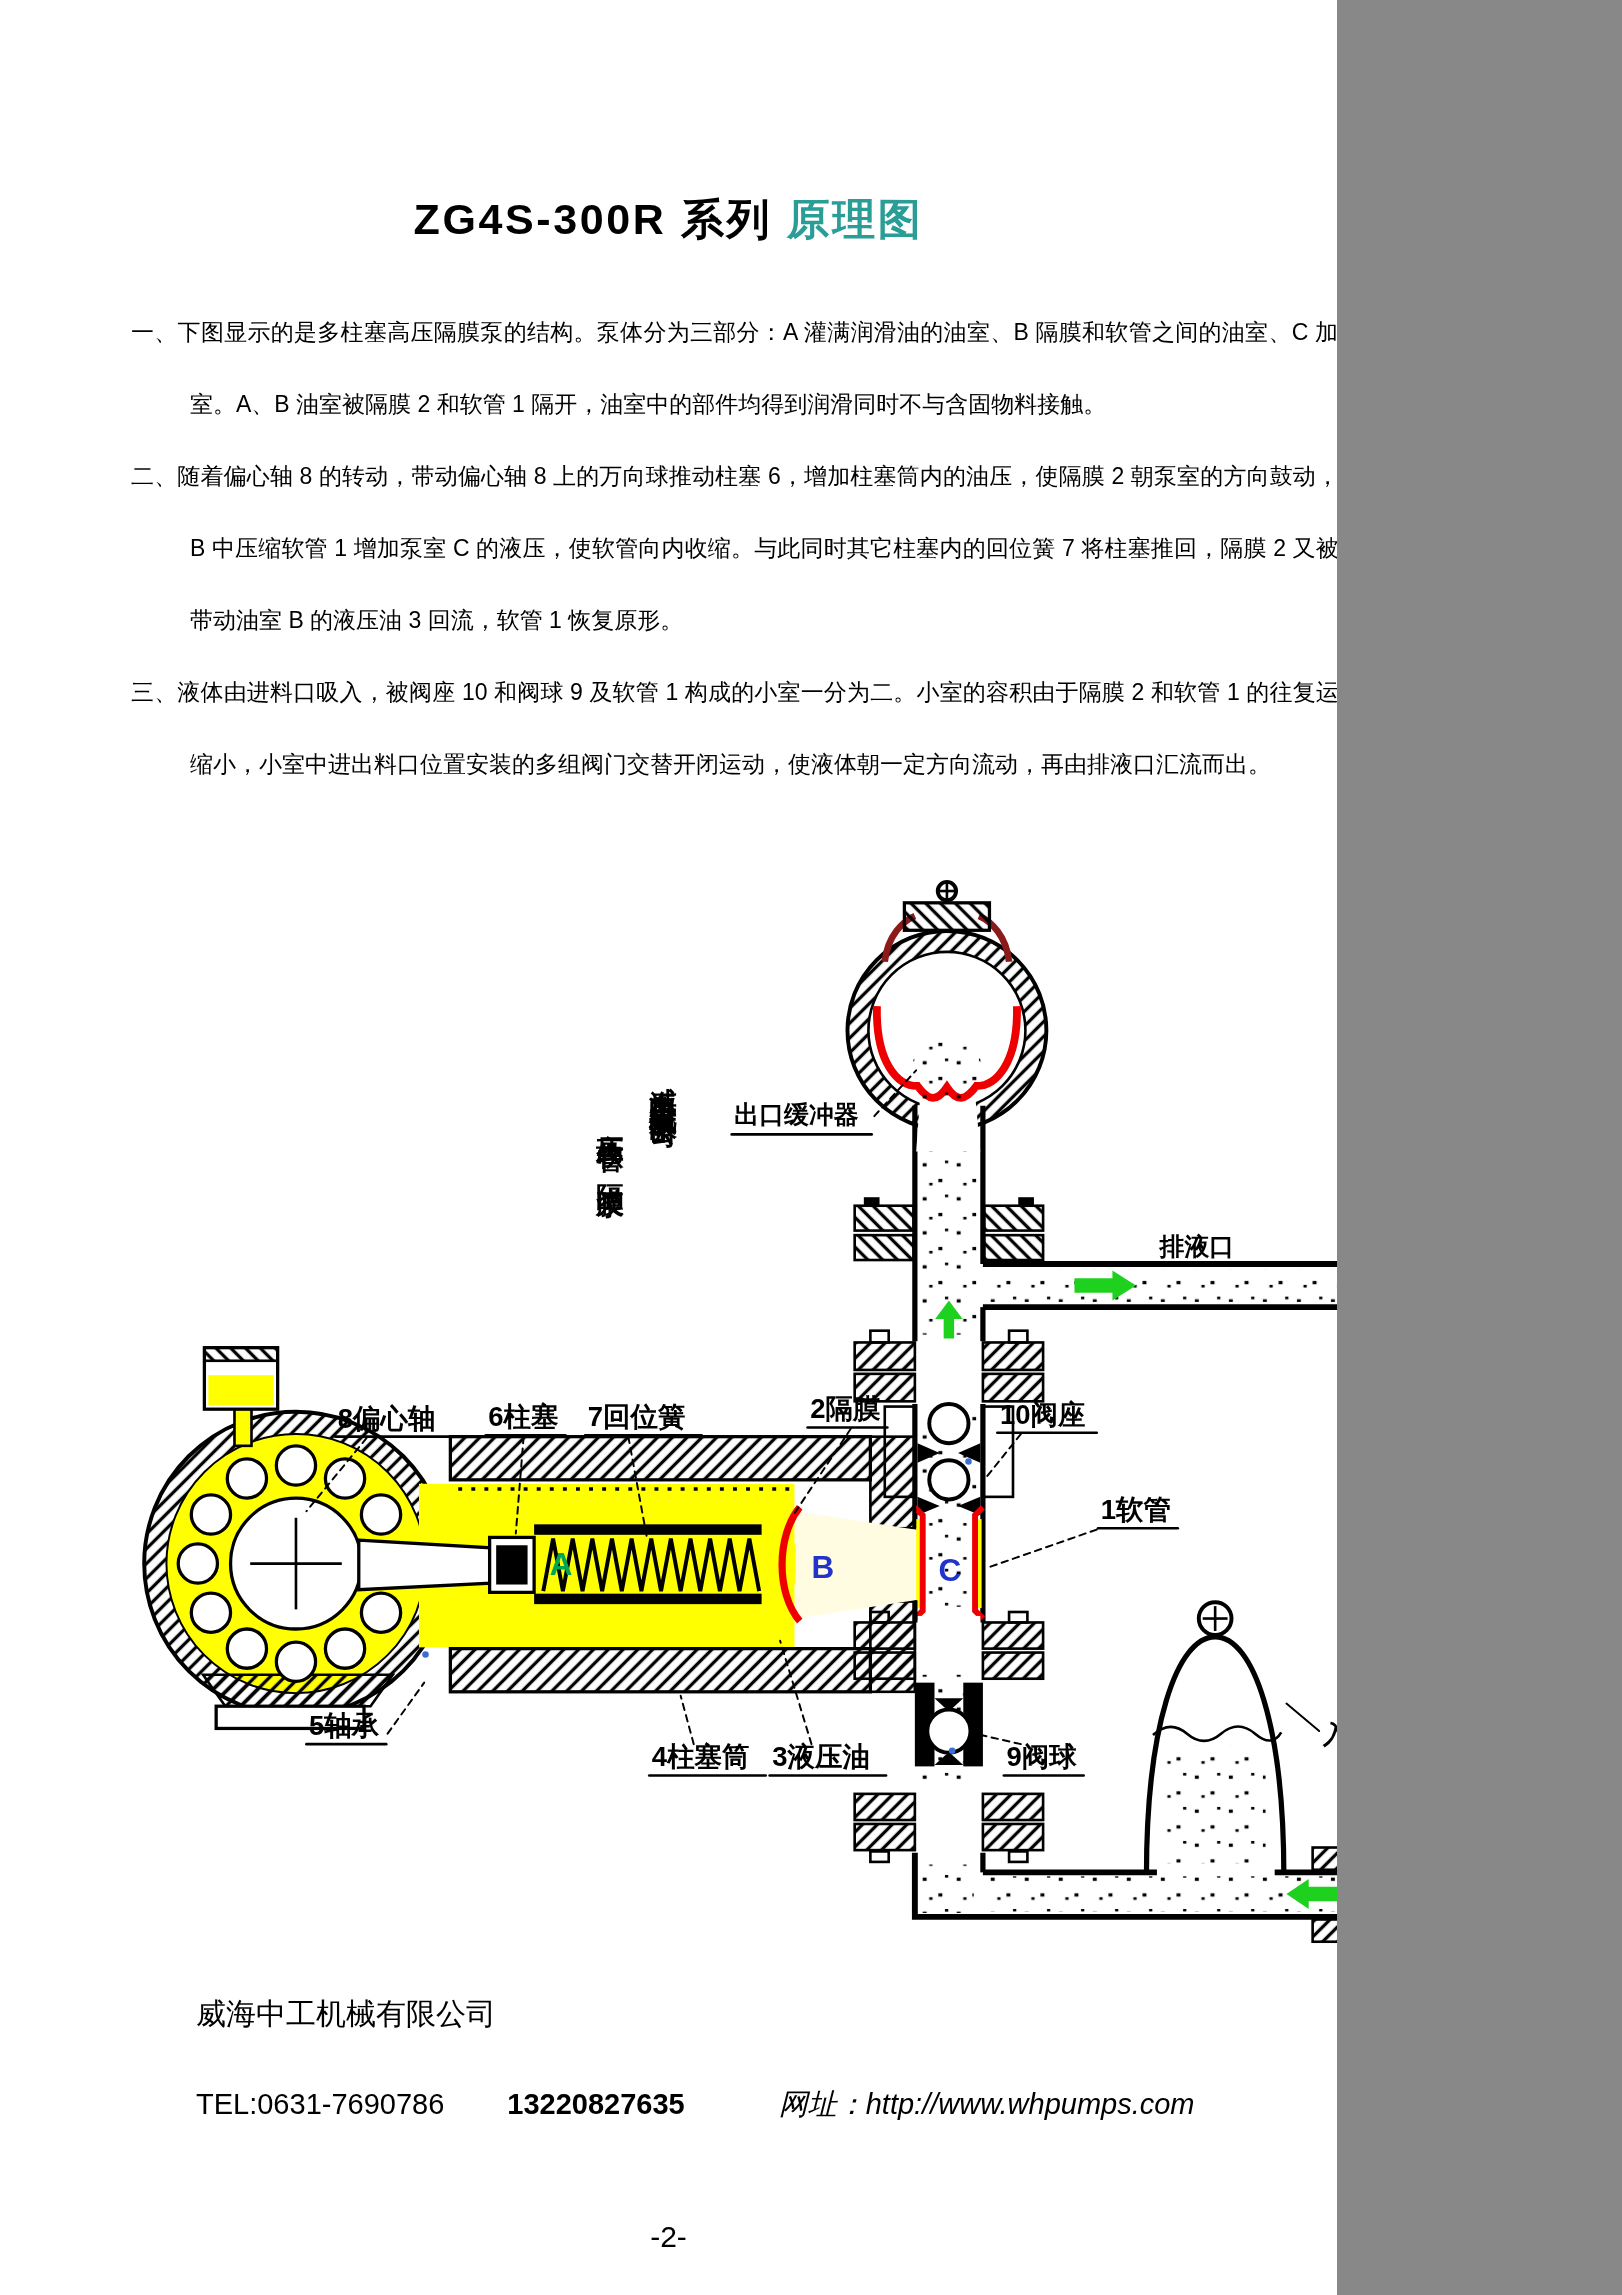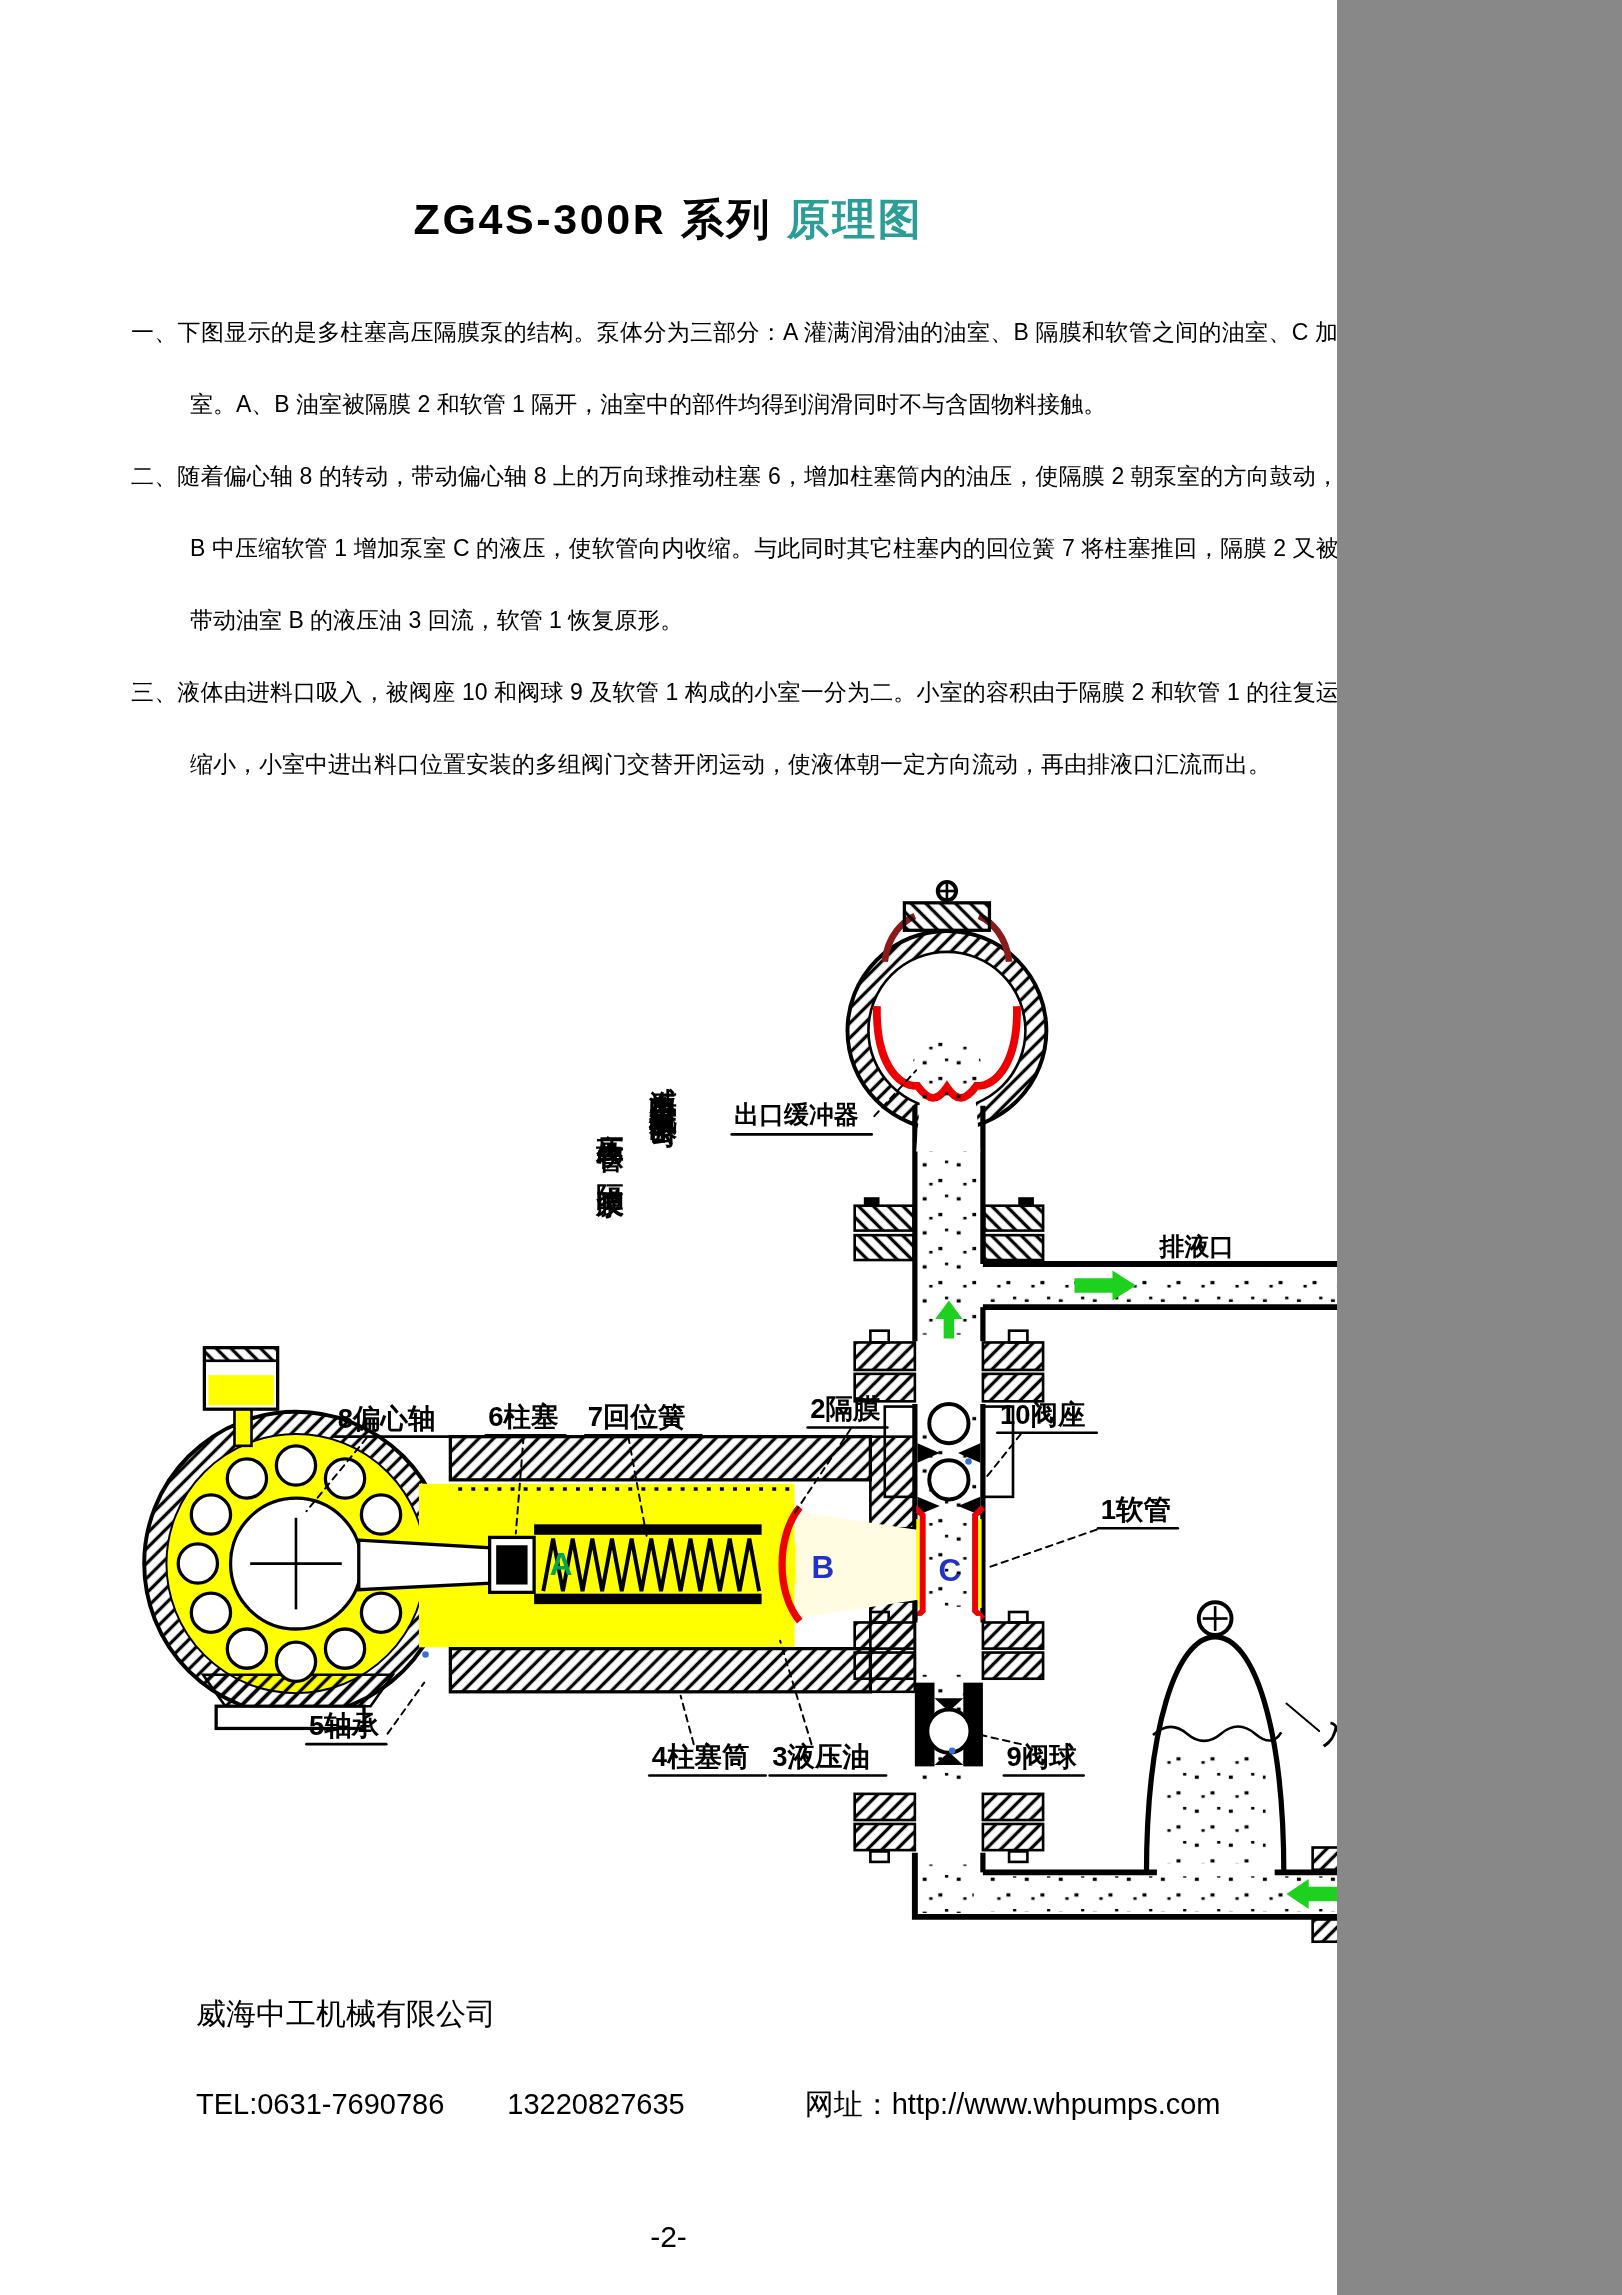--- a/index.html
+++ b/index.html
@@ -9,22 +9,22 @@
          font-size:43px;letter-spacing:2.6px;font-weight:bold;white-space:nowrap;}
   .title .accent{color:#2A9D97;}
   .paras{position:absolute;top:296px;left:131px;width:1370px;font-size:23px;line-height:72px;}
   .para{padding-left:59px;text-indent:-59px;text-align:justify;}
   .vtext{position:absolute;writing-mode:vertical-rl;text-orientation:upright;
          font-size:27.5px;letter-spacing:3.9px;font-weight:bold;}
   .v-company{left:645px;top:1065px;}
   .v-product{left:592px;top:1112px;}
   .footer-company{position:absolute;left:196px;top:1994px;font-size:30px;}
   .footer-contact{position:absolute;left:196px;top:2085px;font-size:29px;white-space:nowrap;}
-  .footer-contact .phone{margin-left:63px;}
-  .footer-contact .site{margin-left:120px;}
+  .footer-contact .phone{margin-left:63px;font-weight:bold;}
+  .footer-contact .site{margin-left:94px;font-style:italic;}
   .pagenum{position:absolute;top:2220px;left:0;width:100%;text-align:center;font-size:30px;}
   svg text{font-family:"Liberation Sans",sans-serif;}
   .lbl{font-size:42px;font-weight:bold;fill:#000;}
   .lbl-sm{font-size:38px;font-weight:bold;fill:#000;}
   .chamber{font-size:48px;font-weight:bold;}
 </style>
 </head>
 <body>
 
 <div class="page">

